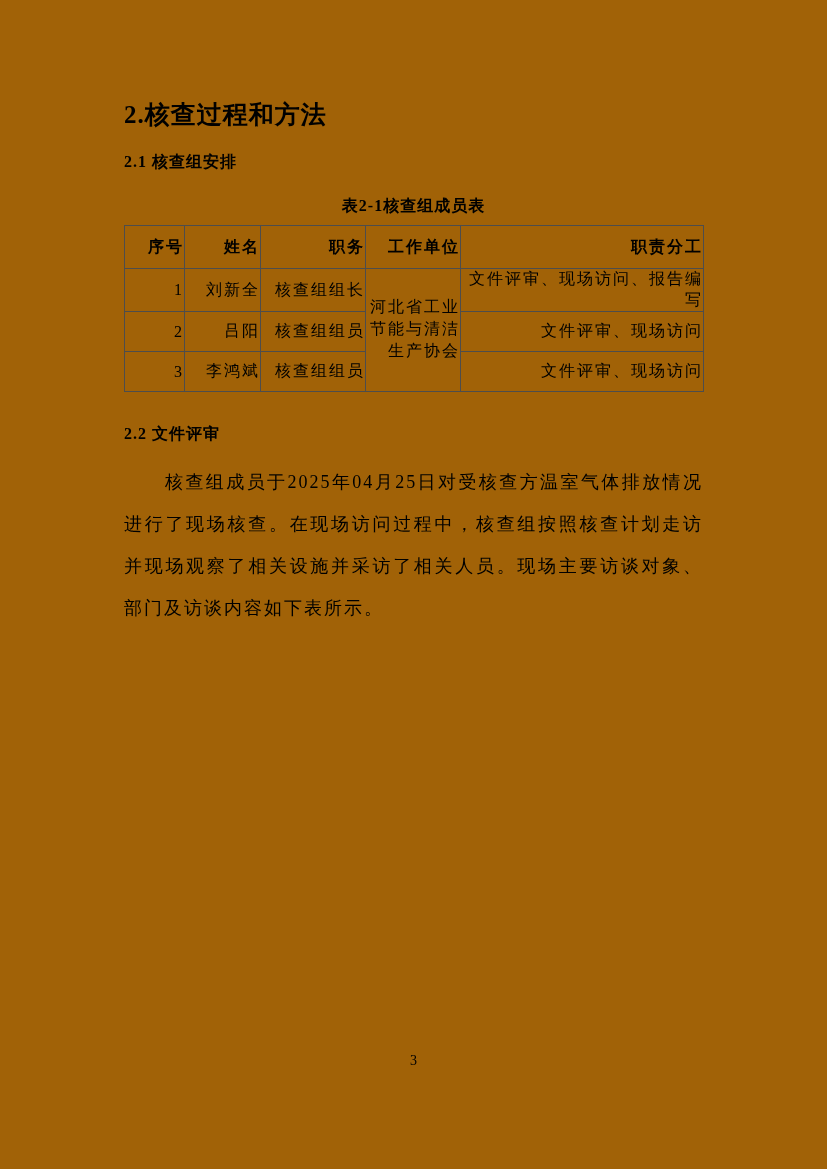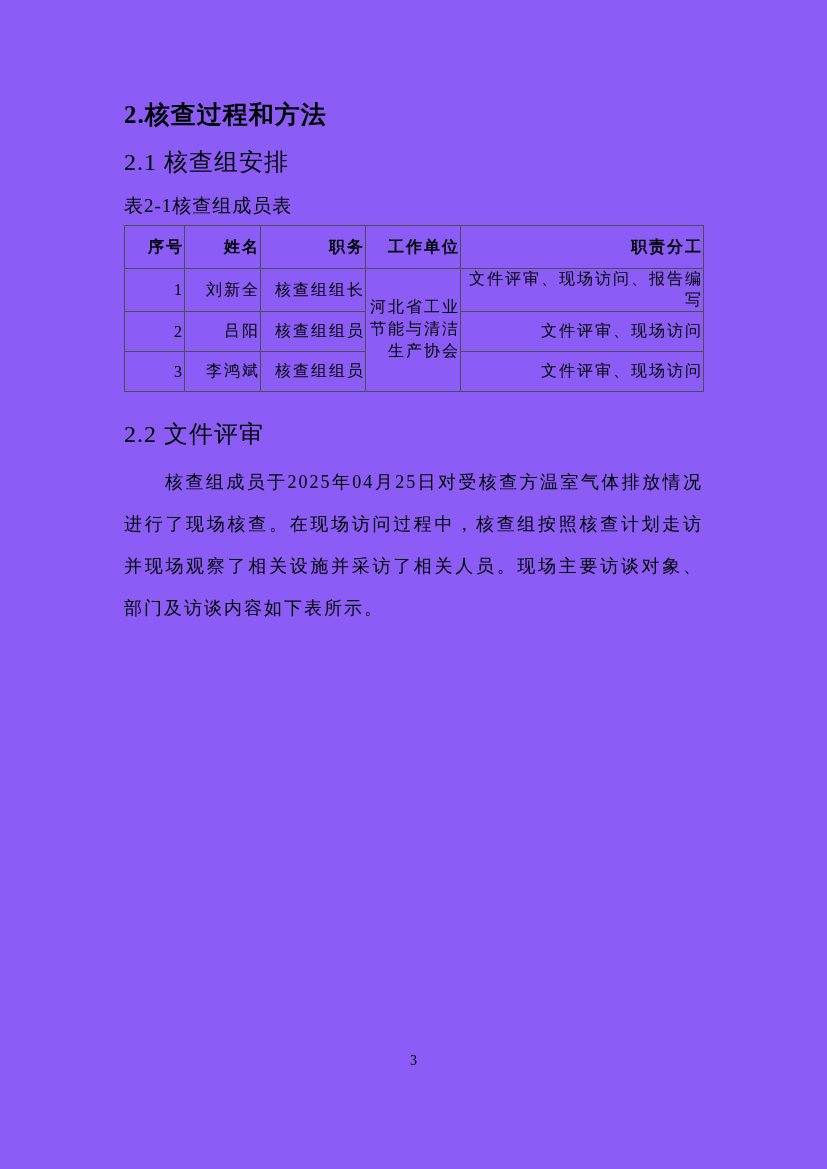--- a/index.html
+++ b/index.html
@@ -2,58 +2,59 @@
 <html><head>
 <meta charset="utf-8">
 <style>
   * { margin: 0; padding: 0; box-sizing: border-box; }
   html, body { background: #ffffff; }
   .page {
     position: relative;
     width: 827px;
     height: 1169px;
     margin: 0 auto;
-    background: #8b5cf6;
+    background: #a16207;
     color: #000000;
     font-family: "Liberation Serif", "DejaVu Serif", serif;
     padding: 0 124px;
     overflow: hidden;
   }
   .h1 {
     margin-top: 98px;
     font-size: 25px;
     line-height: 34px;
     font-weight: bold;
     letter-spacing: 1px;
   }
   .h2 {
-    font-size: 24px;
+    font-size: 16px;
     line-height: 28px;
-    font-weight: normal;
+    font-weight: bold;
     letter-spacing: 1px;
   }
   .h2-21 { margin-top: 16px; }
   .h2-22 { margin-top: 28px; }
   .h2-23 { margin-top: 31px; }
   .body-para {
     font-size: 18px;
     line-height: 42px;
     letter-spacing: 2px;
     text-align: justify;
     text-justify: inter-character;
     text-indent: 41px;
   }
   .p-21 { margin-top: 12px; }
   .p-22 { margin-top: 13px; }
   .p-23 { margin-top: 13px; }
   .table-caption {
     margin-top: 17px;
-    font-size: 19px;
+    font-size: 16px;
     line-height: 26px;
-    font-weight: normal;
+    font-weight: bold;
+    text-align: center;
     letter-spacing: 1px;
   }
   table.team {
     margin-top: 6px;
     width: 579px;
     border-collapse: collapse;
     table-layout: fixed;
   }
   table.team th, table.team td {
     border: 1px solid #4d4d4d;

